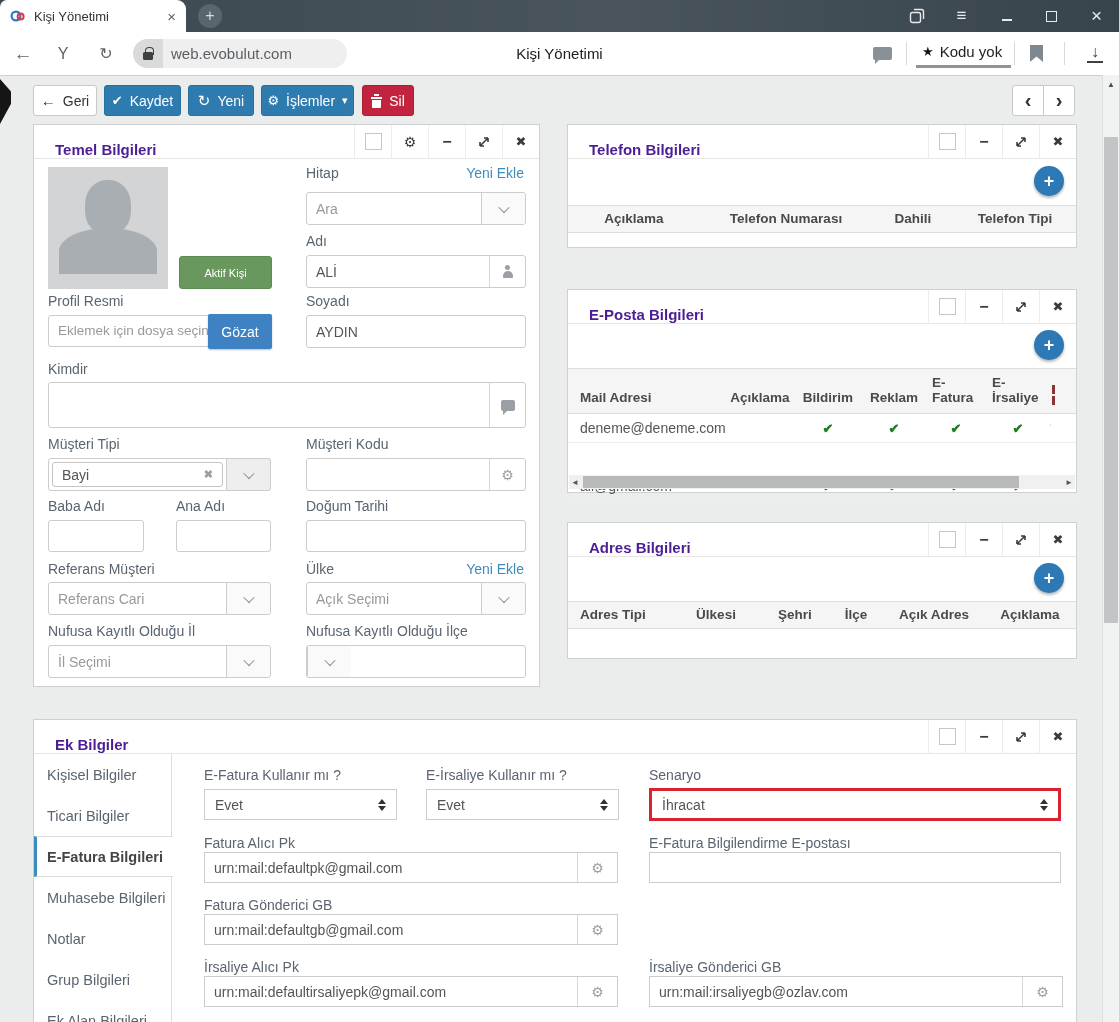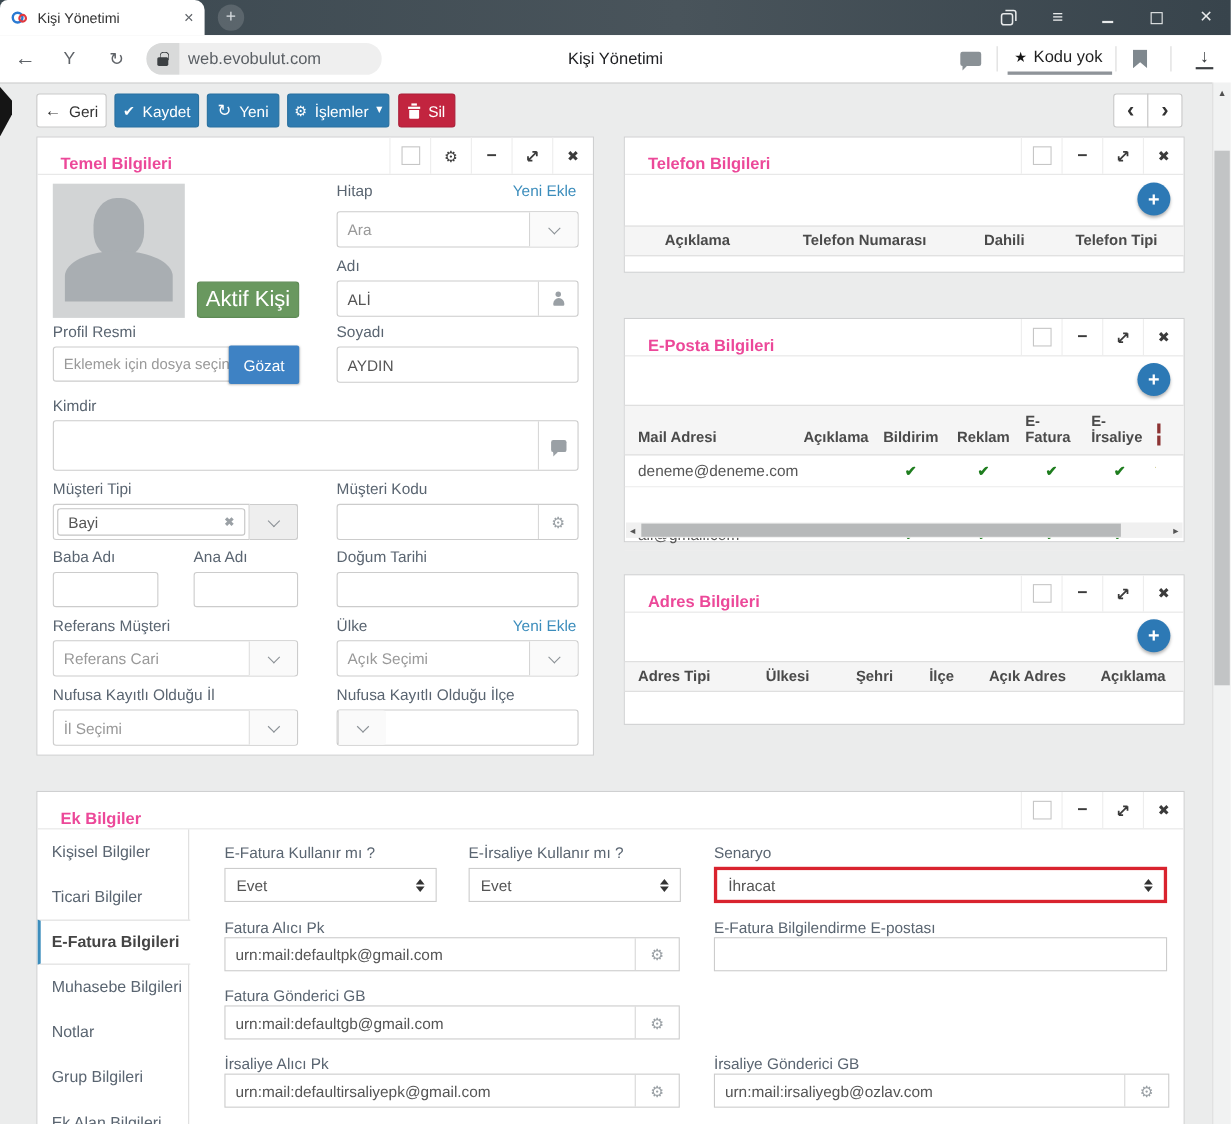--- a/index.html
+++ b/index.html
@@ -68,21 +68,21 @@
   .t-body { width:9px; height:8px; background:#fff; margin:0 auto; border-radius:0 0 1px 1px; }
   .pager { position:absolute; left:1012px; top:9px; display:flex; }
   .pbtn { width:32px; height:31px; background:#fff; border:1px solid #c9c9c9; display:flex; align-items:center;
     justify-content:center; font-size:20px; font-weight:bold; color:#333; }
   .pbtn.first { border-radius:3px 0 0 3px; }
   .pbtn.last { border-radius:0 3px 3px 0; margin-left:-1px; }
 
   
   .panel { position:absolute; background:#fff; border:1px solid #cfd0d1; }
   .ph { height:34px; border-bottom:1px solid #e6e6e6; display:flex; align-items:stretch; }
-  .ph-title { padding-left:21px; font-size:15px; font-weight:bold; color:#ec4899; display:flex; align-items:center;margin-top:16px; }
+  .ph-title { padding-left:21px; font-size:15px; font-weight:bold; color:#4c1d95; display:flex; align-items:center;margin-top:16px; }
   .ph-ctl { margin-left:auto; display:flex; }
   .phc { width:37px; display:flex; align-items:center; justify-content:center; border-left:1px solid #ededed;
     color:#3b3b3b; font-size:14px; cursor:pointer; }
   .cbx { width:17px; height:17px; border:1px solid #c6c6c6; background:#fff; }
   .phc .minus { font-weight:bold; font-size:16px; }
   .phc .xg { font-size:13px; }
 
   .lbl { position:absolute; font-size:14px; color:#5a6571; white-space:nowrap; }
   .link { position:absolute; font-size:14px; color:#3c8dbc; white-space:nowrap; cursor:pointer; }
 
@@ -102,21 +102,21 @@
   .person::after { content:""; position:absolute; left:1px; top:6px; width:10px; height:7px; border-radius:5px 5px 1px 1px; background:#9aa0a5; }
   .speech { position:relative; width:14px; height:11px; background:#9aa0a5; border-radius:2px; }
   .speech::after { content:""; position:absolute; left:2px; bottom:-4px; border:3.5px solid transparent;
     border-top-color:#9aa0a5; border-left-color:#9aa0a5; }
 
   
   .avatar { position:absolute; left:14px; top:42px; width:120px; height:122px; background:#d2d4d5; overflow:hidden; }
   .av-head { width:46px; height:54px; border-radius:46% 46% 42% 42%; background:#a9aeb2; margin:13px auto 0; }
   .av-body { width:98px; height:46px; border-radius:50% 50% 0 0; background:#a9aeb2; margin:-6px auto 0; }
   .aktif { position:absolute; left:145px; top:131px; width:93px; height:33px; background:#69985f; border:1px solid #5e8a55;
-    border-radius:3px; color:#fff; font-size:20px; display:flex; align-items:center; justify-content:center; }
+    border-radius:3px; color:#fff; font-size:11px; display:flex; align-items:center; justify-content:center; }
   .filebox { position:absolute; left:14px; top:190px; width:223px; height:32px; border:1px solid #ccc; border-radius:3px; background:#fff; }
   .fileph { position:absolute; left:9px; top:0; width:160px; line-height:30px; font-size:13.5px; color:#999;
     white-space:nowrap; overflow:hidden; }
   .gozat { position:absolute; right:-2px; top:-2px; width:64px; height:35px; background:#3e82c4; border-radius:2px;
     color:#fff; font-size:14px; display:flex; align-items:center; justify-content:center; box-shadow:0 1px 2px rgba(0,0,0,.25); }
   .sel2 { position:absolute; left:14px; top:333px; width:223px; height:33px; display:flex; }
   .sel2-main { flex:1; border:1px solid #ccc; border-radius:3px 0 0 3px; background:#fff; display:flex; align-items:center; padding:3px; }
   .tag { flex:1; height:25px; border:1px solid #c4c4c4; border-radius:3px; background:#fff; display:flex;
     align-items:center; justify-content:space-between; padding:0 9px; font-size:14px; color:#555; }
   .tag .rm { color:#9aa0a5; font-size:11px; font-weight:bold; }

